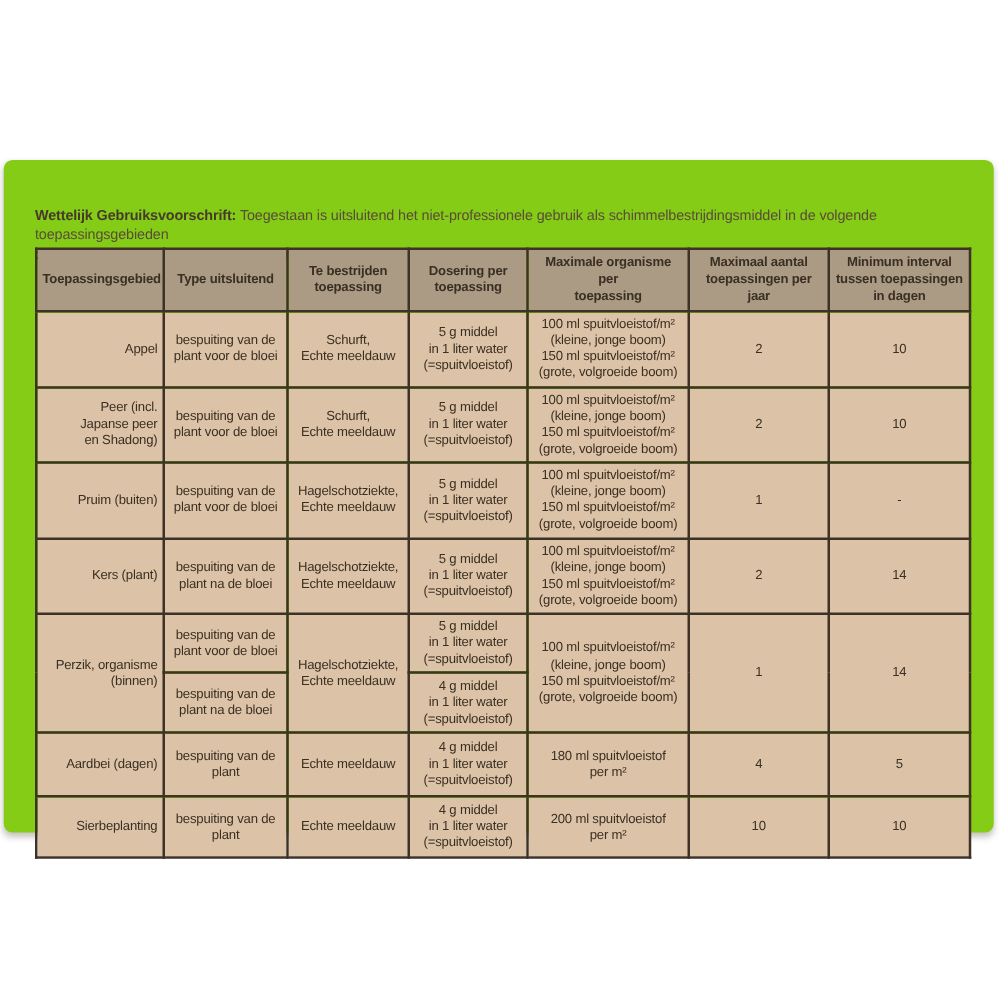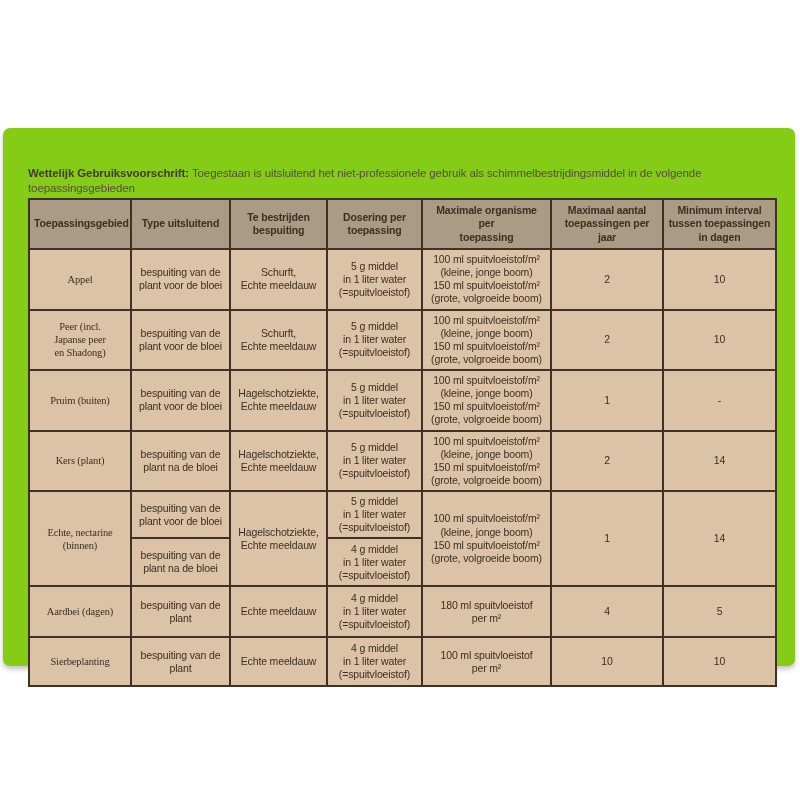--- a/index.html
+++ b/index.html
@@ -60,23 +60,22 @@
   }
   th {
     background: #ab9b85;
     font-weight: bold;
     height: 42px;
   }
   td {
     background: #dcc3a7;
   }
   td.area {
-    text-align: center;
+    text-align: right;
     padding-left: 4px;
-    font-family: Liberation Serif, serif;
   }
   tr.r-appel td   { height: 52px; }
   tr.r-peer td    { height: 50px; }
   tr.r-pruim td   { height: 51px; }
   tr.r-kers td    { height: 51px; }
   tr.r-perzik-a td{ height: 38px; }
   tr.r-perzik-b td{ height: 40px; }
   tr.r-aardbei td { height: 43px; }
   tr.r-sier td    { height: 41px; }
 </style>
@@ -97,21 +96,21 @@
         <col style="width:95px">
         <col style="width:129px">
         <col style="width:112px">
         <col style="width:113px">
       </colgroup>
       <thead>
         <tr>
           <th>Toepassingsgebied</th>
           <th>Type uitsluitend</th>
           <th>Te bestrijden
-bespuiting</th>
+toepassing</th>
           <th>Dosering per
 toepassing</th>
           <th>Maximale organisme per
 toepassing</th>
           <th>Maximaal aantal
 toepassingen per jaar</th>
           <th>Minimum interval
 tussen toepassingen
 in dagen</th>
         </tr>
@@ -177,21 +176,21 @@
 in 1 liter water
 (=spuitvloeistof)</td>
           <td>100 ml spuitvloeistof/m²
 (kleine, jonge boom)
 150 ml spuitvloeistof/m²
 (grote, volgroeide boom)</td>
           <td>2</td>
           <td>14</td>
         </tr>
         <tr class="r-perzik-a">
-          <td class="area" rowspan="2">Echte, nectarine
+          <td class="area" rowspan="2">Perzik, organisme
 (binnen)</td>
           <td>bespuiting van de
 plant voor de bloei</td>
           <td rowspan="2">Hagelschotziekte,
 Echte meeldauw</td>
           <td>5 g middel
 in 1 liter water
 (=spuitvloeistof)</td>
           <td rowspan="2">100 ml spuitvloeistof/m²
 (kleine, jonge boom)
@@ -221,21 +220,21 @@
           <td>5</td>
         </tr>
         <tr class="r-sier">
           <td class="area">Sierbeplanting</td>
           <td>bespuiting van de
 plant</td>
           <td>Echte meeldauw</td>
           <td>4 g middel
 in 1 liter water
 (=spuitvloeistof)</td>
-          <td>100 ml spuitvloeistof
+          <td>200 ml spuitvloeistof
 per m²</td>
           <td>10</td>
           <td>10</td>
         </tr>
       </tbody>
     </table>
   </div>
 </div>
 
 </body></html>

